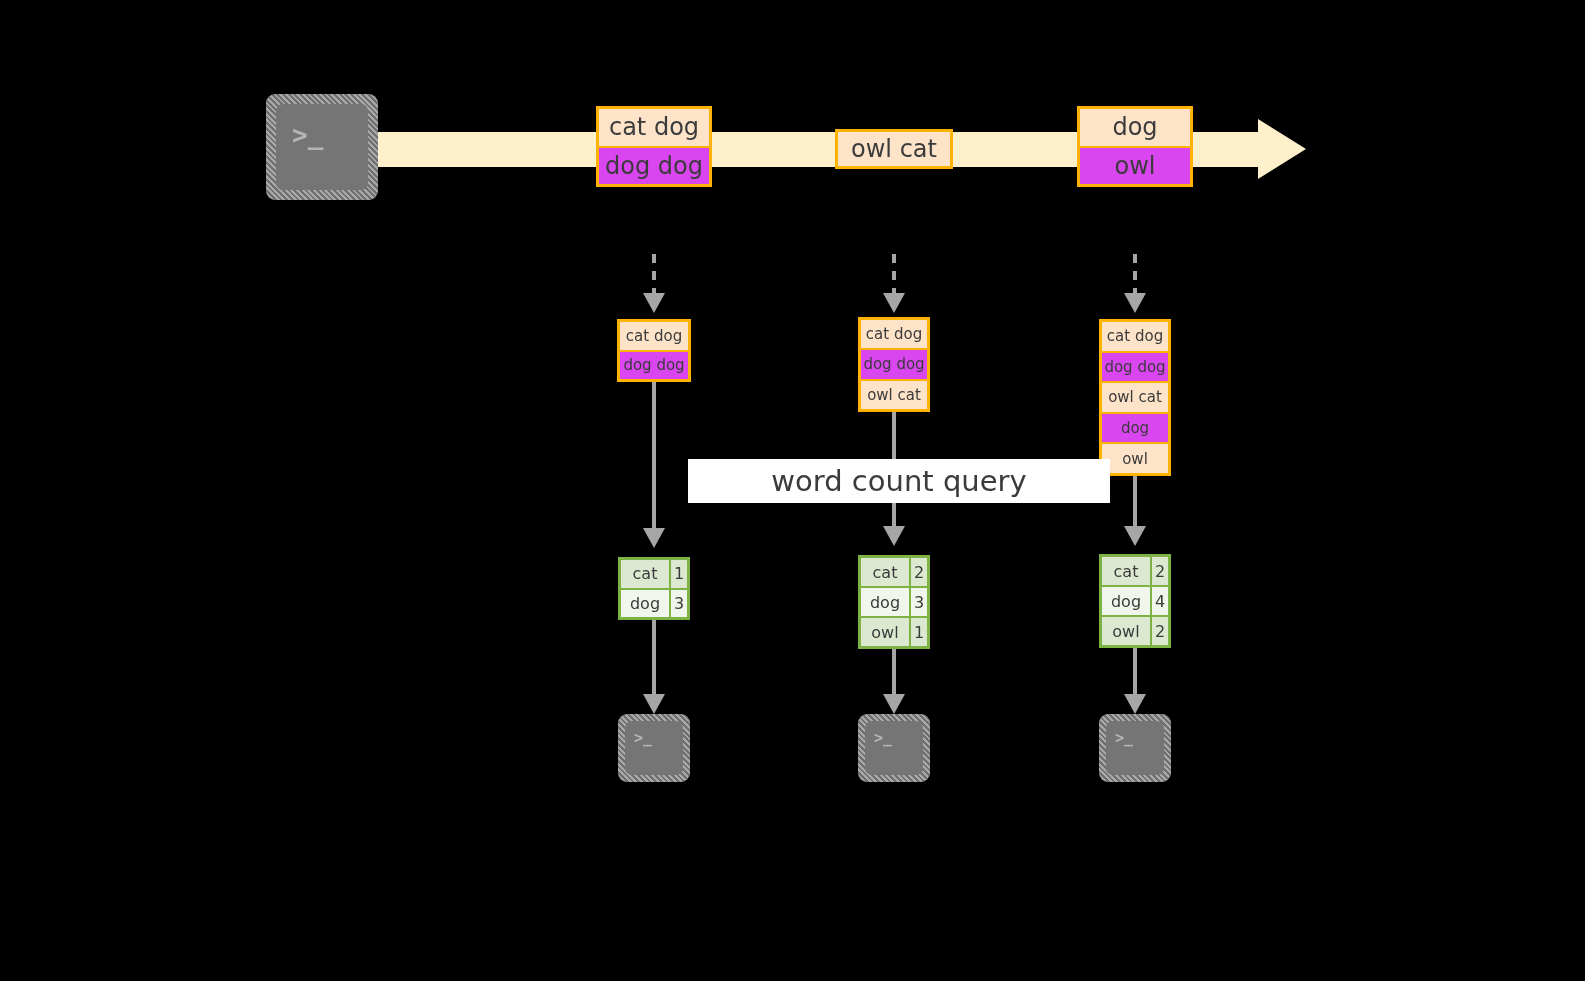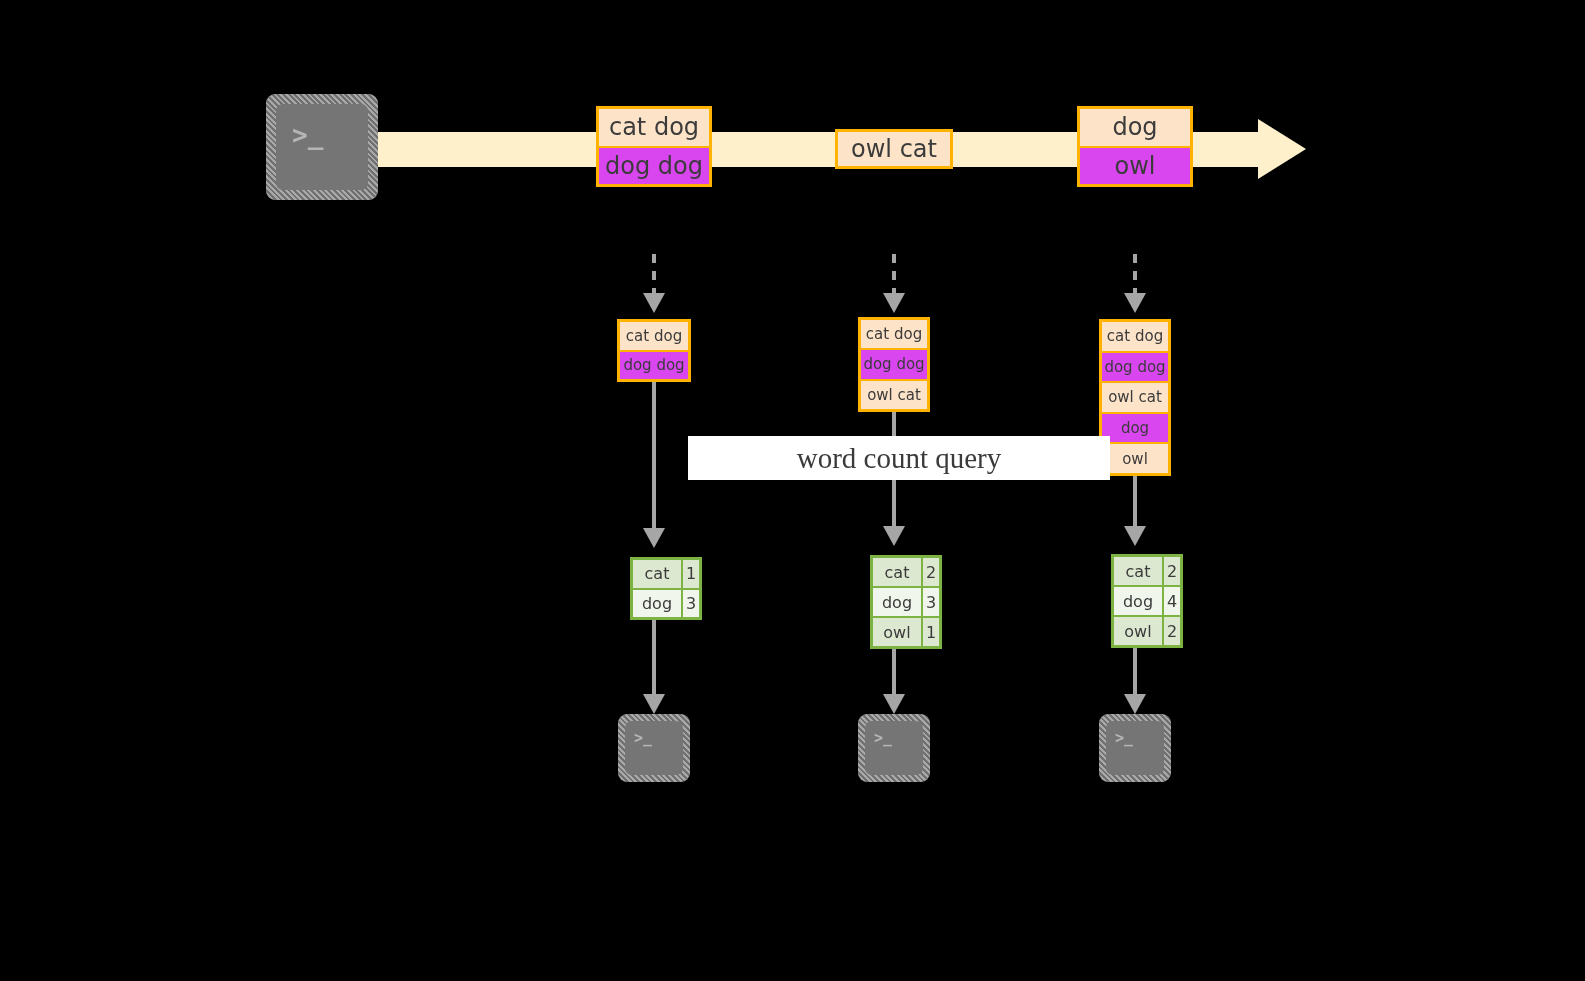--- a/index.html
+++ b/index.html
@@ -101,21 +101,20 @@
   }
 
   
   .gtable {
     position: absolute;
     border: 3px solid #7CB342;
     background: #F1F6EC;
     display: flex;
     flex-direction: column;
     font-size: 16px;
-    margin-left: 12px;
   }
   .gtable .grow {
     flex: 1 1 0;
     display: flex;
   }
   .gtable .grow + .grow { border-top: 2px solid #7CB342; }
   .gtable .gc {
     display: flex;
     align-items: center;
     justify-content: center;
@@ -265,15 +264,15 @@
 
   <div class="ga-shaft" style="left:1133px; top:648px; height:48px;"></div>
   <div class="ga-head" style="left:1124px; top:694px;"></div>
 
   <div class="term" style="left:1099px; top:714px; width:72px; height:68px;">
     <div class="term-hatch"></div>
     <div class="term-inner" style="left:7px; top:7px; right:7px; bottom:7px;"></div>
     <div class="term-glyph" style="left:16px; top:17px; font-size:15px;">&gt;_</div>
   </div>
 
-  <div class="qlabel" style="left:688px; top:436px; width:422px; height:44px;font-family:Liberation Serif, serif;">word count query</div>
+  <div class="qlabel" style="left:688px; top:459px; width:422px; height:44px;">word count query</div>
 
 </div>
 
 </body></html>

